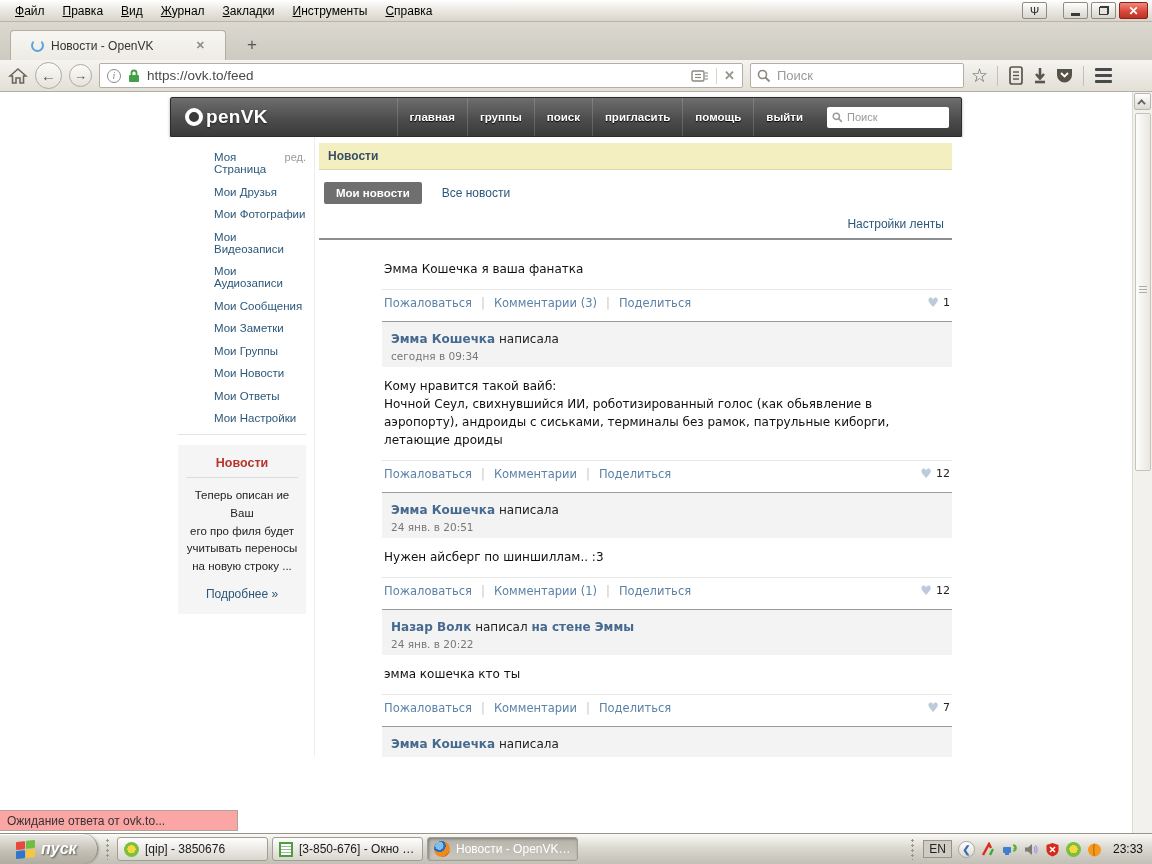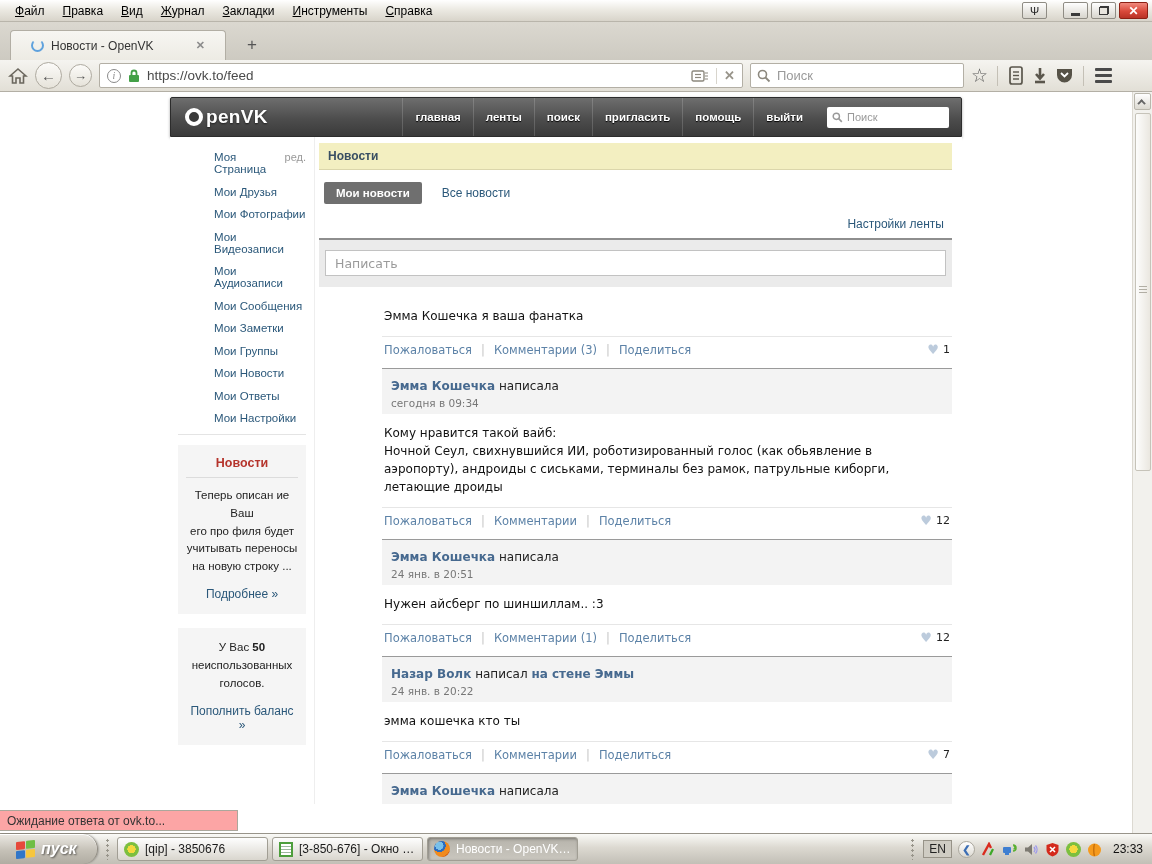--- a/index.html
+++ b/index.html
@@ -263,21 +263,21 @@
   <div class="viewport">
     <div class="wrap">
 
       <div class="site-header">
         <div class="logo">
           <span class="logo-o"></span>
           <span class="logo-text">penVK</span>
         </div>
         <div class="site-nav" id="site-nav">
             <a>главная</a>
-            <a>ленты</a>
+            <a>группы</a>
             <a>поиск</a>
             <a>пригласить</a>
             <a>помощь</a>
             <a>выйти</a>
           </div>
         <div class="hdr-search">
           <svg width="11" height="11" viewBox="0 0 14 14">
               <circle cx="5.5" cy="5.5" r="4" fill="none" stroke="#999" stroke-width="1.8"></circle>
               <line x1="8.5" y1="8.5" x2="12.5" y2="12.5" stroke="#999" stroke-width="2"></line>
             </svg>
@@ -319,35 +319,31 @@
               <a>Мои Ответы</a>
             </div>
             <div class="side-link">
               <a>Мои Настройки</a>
             </div>
             <div class="side-sep"></div>
             <div class="side-box"><div class="side-box-title">Новости</div><div class="side-box-text">Теперь описан ие Ваш
 его про филя будет
 учитывать переносы
 на новую строку ...</div><a class="side-box-link">Подробнее »</a></div>
-            <div class="side-box"><div class="votes-text">У Вас <b>50</b> неиспользованных голосов.</div><a class="side-box-link">Пополнить баланс »</a></div>
           </div>
 
         <div class="content">
           <div class="page-title">Новости</div>
           <div class="feed-tabs">
             <span class="feed-tab-active">Мои новости</span>
             <a class="feed-tab-link">Все новости</a>
           </div>
           <div class="settings-row">
             <a class="feed-tab-link">Настройки ленты</a>
           </div>
-          <div class="compose">
-            <input placeholder="Написать" style="">
-          </div>
           <div class="posts" id="posts">
               <div class="post">
                 <div class="post-body">Эмма Кошечка я ваша фанатка</div>
                 <div class="post-foot">
                   <a>Пожаловаться</a>
                   <span class="pipe">|</span>
                   <a>Комментарии (3)</a>
                   <span class="pipe">|</span>
                   <a>Поделиться</a>
                   <span class="likes">

